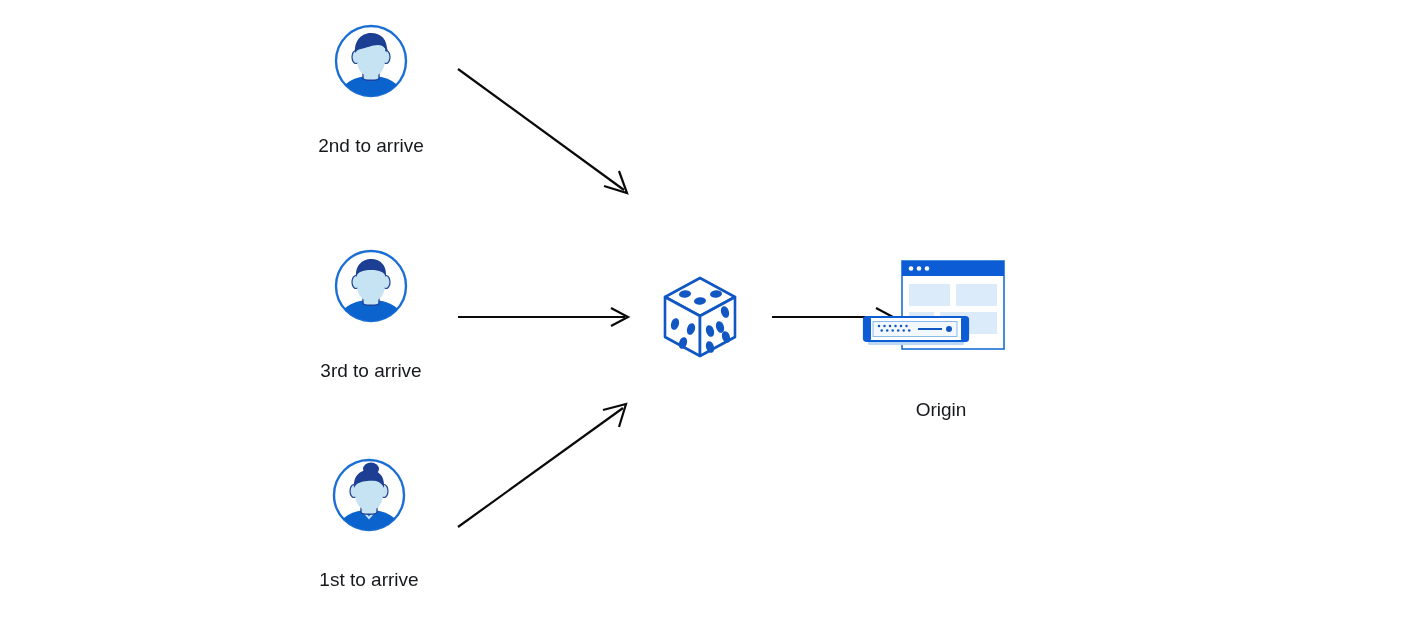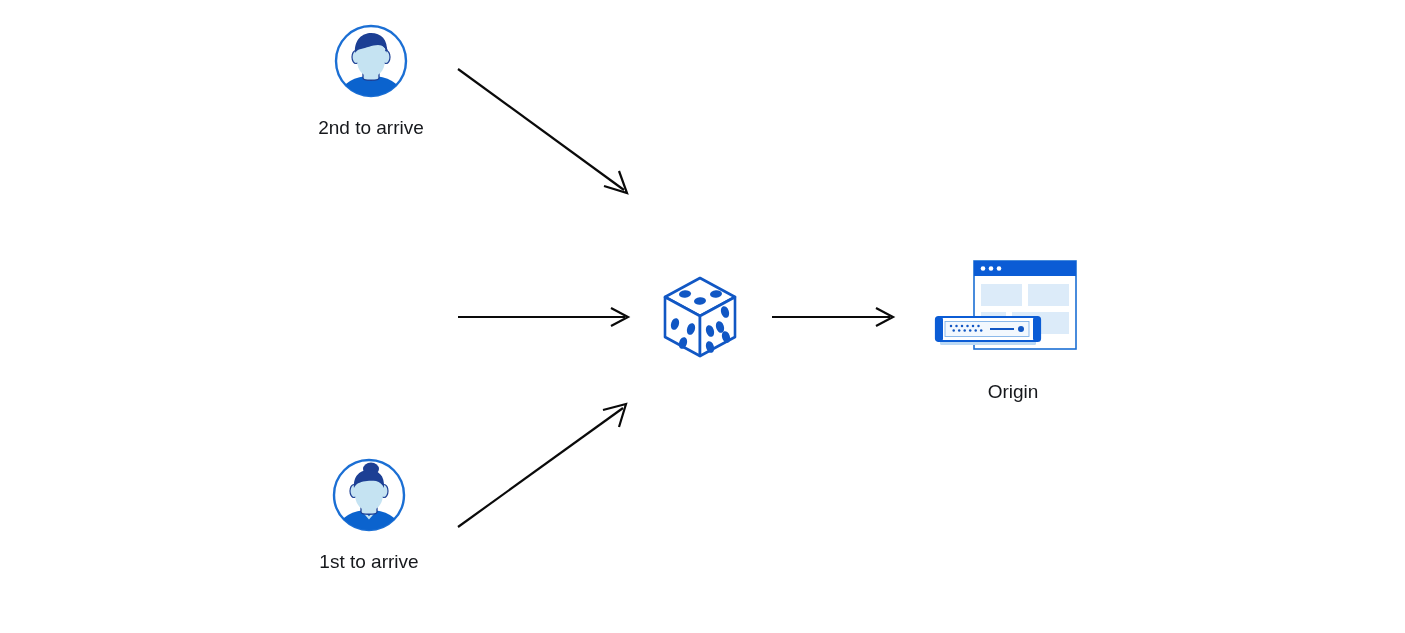--- a/index.html
+++ b/index.html
@@ -18,20 +18,21 @@
     background: #ffffff;
     overflow: hidden;
   }
 
   
   .node {
     position: absolute;
     display: flex;
     flex-direction: column;
     align-items: center;
+    gap: 18px;
   }
   .node-label {
     font-size: 19px;
     line-height: 1.2;
     color: #16181c;
     white-space: nowrap;
     text-align: center;
   }
 
   
@@ -39,21 +40,21 @@
   .avatar-node .node-label { margin-top: 13px; }
 
   .avatar-1 { left: 271px; top: 22px; }
   .avatar-2 { left: 271px; top: 247px; }
   .avatar-3 { left: 269px; top: 456px; }
 
   
   .dice-node { left: 650px; top: 267px; width: 100px; }
 
   
-  .origin-node { left: 928px; top: 255px; width: 170px; justify-content: center; }
+  .origin-node { left: 856px; top: 255px; width: 170px; justify-content: center; }
   .origin-node .node-label { margin-top: 12px; }
 
   
   #arrow-layer {
     position: absolute;
     left: 0;
     top: 0;
     width: 1405px;
     height: 633px;
     pointer-events: none;
@@ -121,20 +122,42 @@
           <path d="M 25 28 C 25 16 53 16 53 28 L 53 38 C 53 50 45 55 39 55 C 33 55 25 50 25 38 Z" fill="#C5E3F2"></path>
 
           <path d="M 23 31 C 22 17 31 11 39 11 C 49 11 56 17 55 31 C 54 26 51 23 46 23 C 40 23 34 26 29 27 C 26 27.5 24 29 23 31 Z" fill="#1C3F94"></path>
           <path d="M 46 22 C 50 21 54 24 55 29" fill="none" stroke="#1C3F94" stroke-width="2"></path>
         </g>
       </svg>
     </div>
     <div class="node-label">2nd to arrive</div>
   </div>
 
+  <div class="node avatar-node avatar-2">
+    <div>
+      <svg width="78" height="78" viewBox="0 0 78 78" xmlns="http://www.w3.org/2000/svg">
+        <defs>
+          <clipPath id="clipB">
+              <circle cx="39" cy="39" r="35"></circle>
+            </clipPath>
+        </defs>
+        <circle cx="39" cy="39" r="35" fill="#ffffff" stroke="#1B6FD4" stroke-width="2.4"></circle>
+        <g clip-path="url(#clipB)">
+          <path d="M 5 78 C 7 61 20 53 39 53 C 58 53 71 61 73 78 Z" fill="#0B63CE"></path>
+          <path d="M 31 43 L 31 56 C 31 59 47 59 47 56 L 47 43 Z" fill="#C5E3F2" stroke="#1C3F94" stroke-width="1.3"></path>
+          <ellipse cx="24" cy="35" rx="4" ry="6.5" fill="#C5E3F2" stroke="#1C3F94" stroke-width="1.2"></ellipse>
+          <ellipse cx="54" cy="35" rx="4" ry="6.5" fill="#C5E3F2" stroke="#1C3F94" stroke-width="1.2"></ellipse>
+          <path d="M 25 28 C 25 16 53 16 53 28 L 53 38 C 53 50 45 55 39 55 C 33 55 25 50 25 38 Z" fill="#C5E3F2"></path>
+
+          <path d="M 24 30 C 23 17 32 12 39 12 C 47 12 55 17 54 30 C 52 25 48 23 39 23 C 30 23 26 25 24 30 Z" fill="#1C3F94"></path>
+        </g>
+      </svg>
+    </div>
+    <div class="node-label">3rd to arrive</div>
+  </div>
 
   <div class="node avatar-node avatar-3">
     <div>
       <svg width="78" height="78" viewBox="0 0 78 78" xmlns="http://www.w3.org/2000/svg">
         <defs>
           <clipPath id="clipC">
               <circle cx="39" cy="39" r="35"></circle>
             </clipPath>
         </defs>
         <circle cx="39" cy="39" r="35" fill="#ffffff" stroke="#1B6FD4" stroke-width="2.4"></circle>

